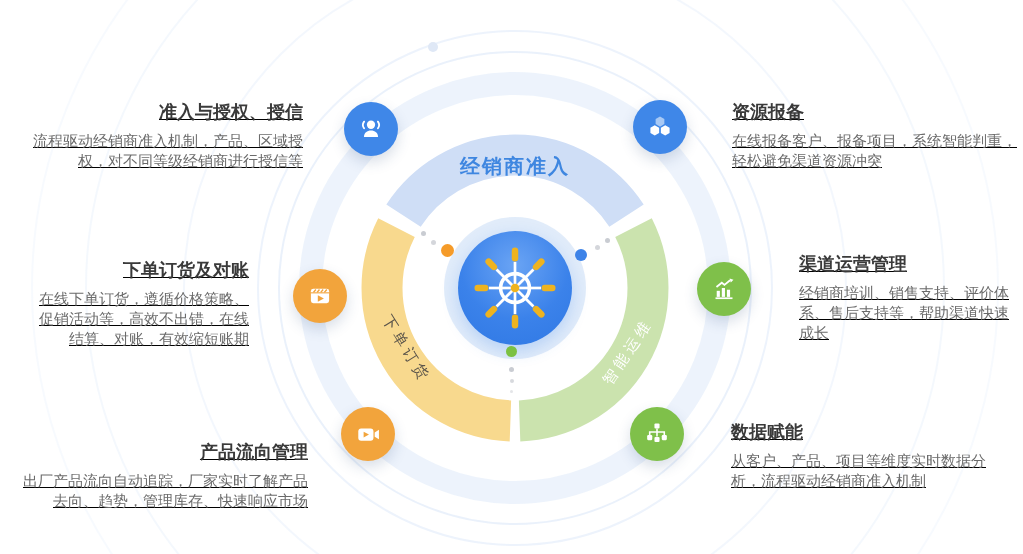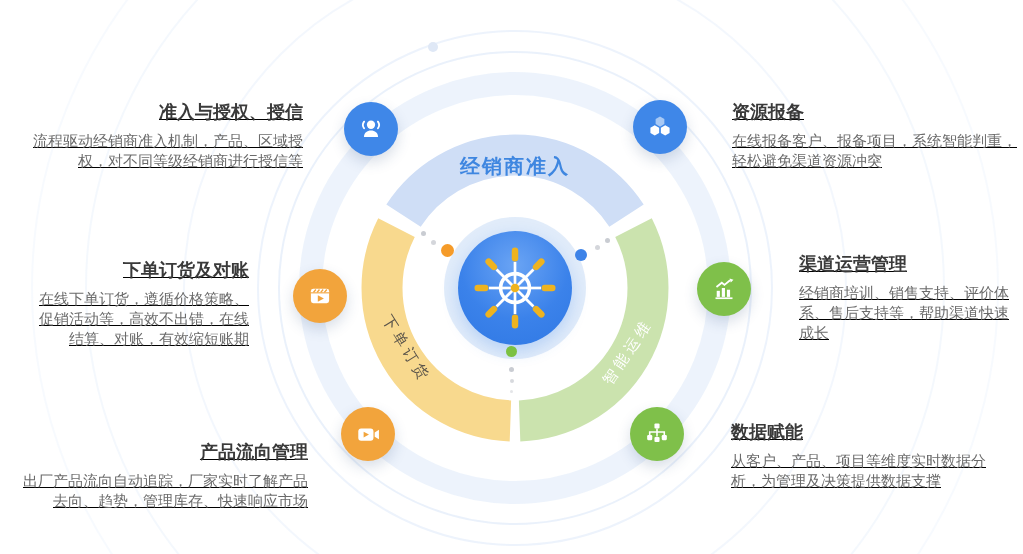--- a/index.html
+++ b/index.html
@@ -219,16 +219,16 @@
     <p>在线报备客户、报备项目，系统智能判重，轻松避免渠道资源冲突</p>
   </div>
 
   <div class="sec mr align-l">
     <h3>渠道运营管理</h3>
     <p>经销商培训、销售支持、评价体系、售后支持等，帮助渠道快速成长</p>
   </div>
 
   <div class="sec br align-l">
     <h3>数据赋能</h3>
-    <p>从客户、产品、项目等维度实时数据分析，为管理及决策提供数据支撑</p>
+    <p>从客户、产品、项目等维度实时数据分析，流程驱动经销商准入机制</p>
   </div>
 
 </div>
 
 </body></html>

